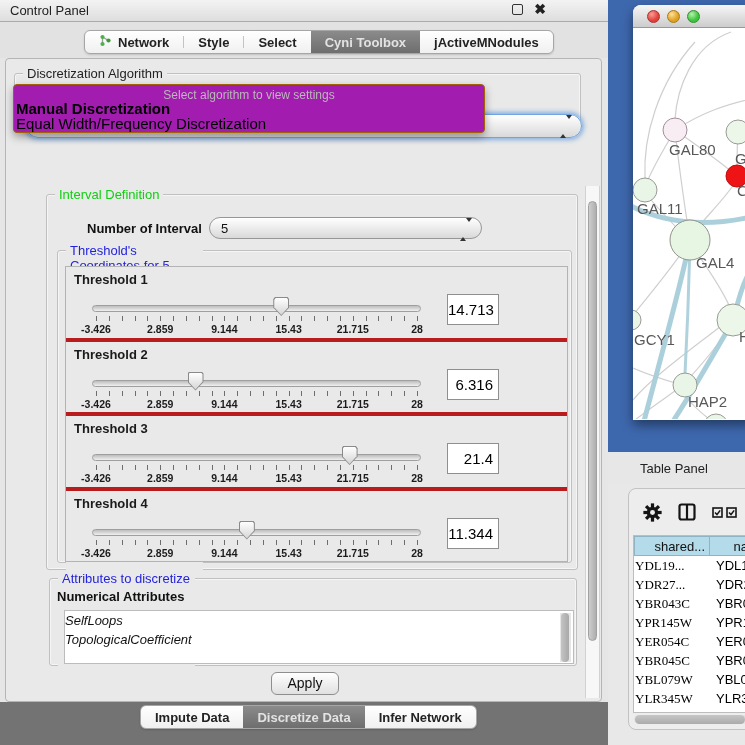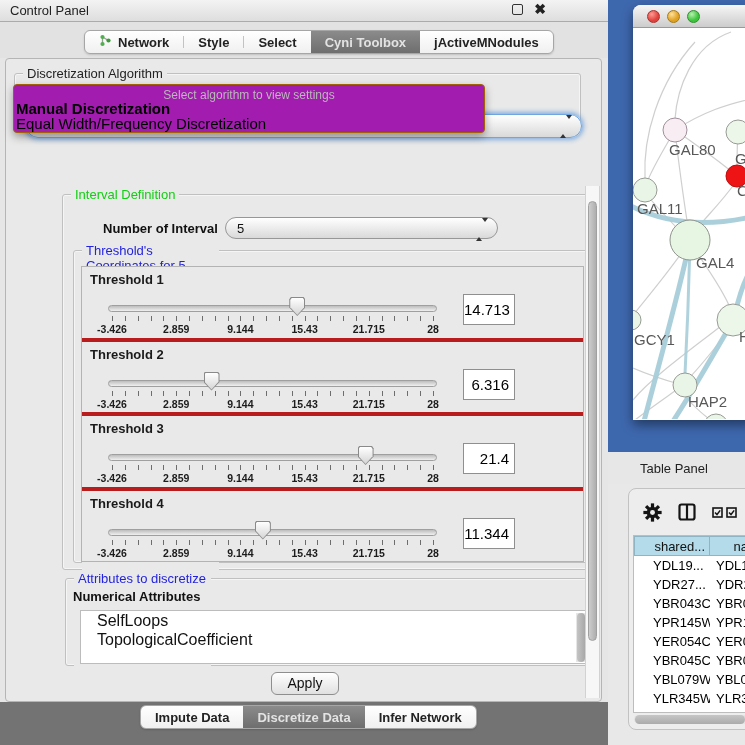--- a/index.html
+++ b/index.html
@@ -54,21 +54,21 @@
 
   
   #algo-popup { position:absolute; left:13px; top:84px; width:472px; height:49px; z-index:60;
     background:#a21caf; border:1px solid #a16207; border-radius:4px;
     box-shadow:0 4px 9px rgba(0,0,0,.35); overflow:hidden; }
   #algo-popup .hint { text-align:center; font-size:12px; color:#b9b9b9; margin-top:3px; }
   #algo-popup .pitem { font-size:15px; color:#000; padding-left:2px; line-height:14.5px; }
   #algo-popup .pitem.sel { font-weight:bold; }
 
   
-  .scrollarea { position:absolute; left:24px; top:125px; width:571px; height:487px; overflow:hidden; }
+  .scrollarea { position:absolute; left:8px; top:125px; width:571px; height:487px; overflow:hidden; }
   .vscroll { position:absolute; left:579px; top:127px; width:15px; height:512px;
     background:#f7f7f7; border-left:1px solid #d2d2d2; border-right:1px solid #d2d2d2; }
   .vscroll .thumb { position:absolute; left:2px; top:15px; width:9px; height:440px;
     border-radius:6px; background:linear-gradient(90deg,#cdcdcd,#aeaeae); border:1px solid #a0a0a0; }
 
   .bold13 { font-weight:bold; font-size:13px; color:#111; }
 
   .thr-stack { position:absolute; left:7px; top:15px; width:503px; height:296px;
     border:1px solid #b3b3b3; background:#e9e9e9; display:flex; flex-direction:column; }
   .thr-panel { flex:1; position:relative; }
@@ -84,21 +84,21 @@
     background:linear-gradient(#ffffff,#d4d4d4); }
   .tick { position:absolute; top:49px; width:1px; height:5px; background:#6d6d6d; }
   .tick-lab { position:absolute; top:56px; transform:translateX(-50%); font-size:10.5px;
     font-weight:bold; color:#1c1c1c; white-space:nowrap; }
   .vbox { position:absolute; left:381px; top:27px; width:52px; height:31px; background:#ffffff;
     border:1px solid #8f8f8f; font-size:15px; color:#000; text-align:right;
     line-height:29px; padding-right:5px; }
 
   .attr-list { position:absolute; left:14px; top:31px; width:510px; height:54px;
     background:#ffffff; border:1px solid #bcbcbc; overflow:hidden; }
-  .attr-item { font-size:16px; line-height:19px; padding-left:16px; color:#111; }
+  .attr-item { font-size:13px; line-height:19px; padding-left:0; color:#111;font-style:italic; }
   .list-sb { position:absolute; right:2px; top:2px; width:11px; height:49px; background:#e6e6e6; }
   .list-sb .thumb { position:absolute; left:1px; top:0; width:8px; height:49px;
     background:linear-gradient(90deg,#c4c4c4,#a8a8a8); border-radius:4px; }
 
   .apply-btn { position:absolute; left:265px; top:613px; width:68px; height:23px;
     border:1px solid #8e8e8e; border-radius:6px; background:linear-gradient(#ffffff,#e0e0e0);
     font-size:14px; color:#111; text-align:center; line-height:21px; }
 
   
   #right { position:absolute; left:608px; top:0; width:137px; height:745px;
@@ -124,21 +124,21 @@
   .tp-table { position:absolute; left:4px; top:46px; width:121px; border:1px solid #bdbdbd;
     background:#ffffff; }
   .tp-hrow { display:flex; height:20px; }
   .tp-hcell { background:var(--header_blue,#b3dbe9); border:1px solid #8fb4c4; font-size:13px;
     color:#111; text-align:right; padding:2px 4px 0 0; overflow:hidden; white-space:nowrap; }
   .tp-hcell.c1 { width:76px; }
   .tp-hcell.c2 { flex:1; border-left:none; }
   .tp-rows { height:156px; overflow:hidden; }
   .tp-row { display:flex; height:19px; }
   .tp-cell { font-size:13px; color:#000; white-space:nowrap; overflow:hidden; padding-top:2px; }
-  .tp-cell.c1 { width:76px; padding-left:19px; }
+  .tp-cell.c1 { width:76px; padding-left:1px;font-family:Liberation Serif, serif; }
   .tp-cell.c2 { flex:1; padding-left:6px; }
   .tp-hs { position:absolute; left:5px; top:226px; width:114px; height:9px;
     background:#e3e3e3; border-radius:5px; }
   .tp-hs .thumb { position:absolute; left:1px; top:0; width:110px; height:9px;
     background:linear-gradient(#c6c6c6,#ababab); border-radius:5px; }
   .icon-btn { display:flex; align-items:center; }
 </style>
 </head>
 <body style="--green_title: #10cf10; --blue_title: #2323dd; --focus_ring: #6fa5e0; --frame_blue: #3e68ae; --header_blue: #b3dbe9; --node_red: #ee1314; --edge_teal: #a6cdd9; --selected_tab: #787878;">
 

